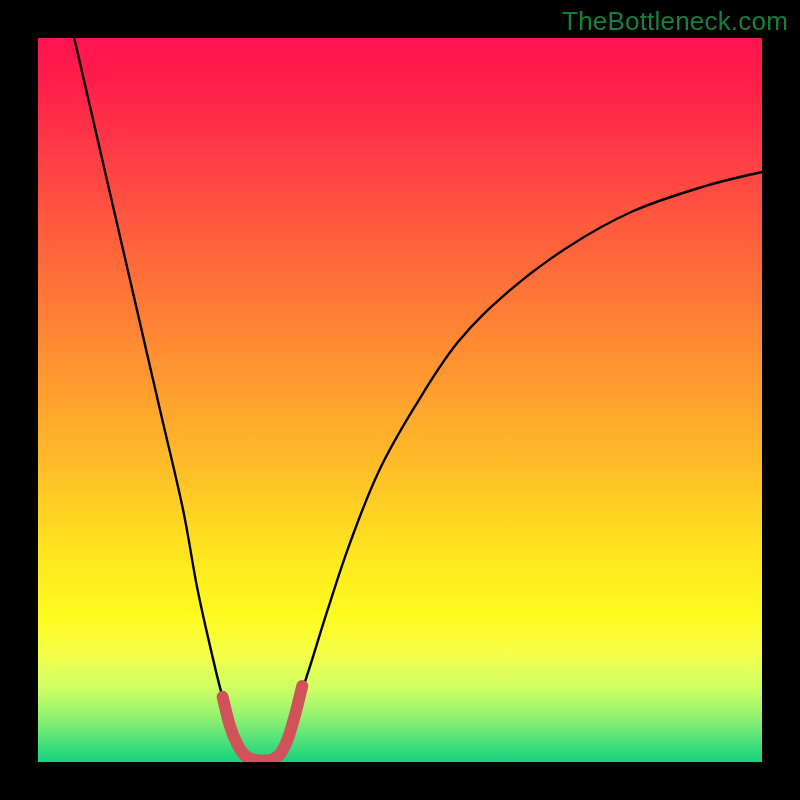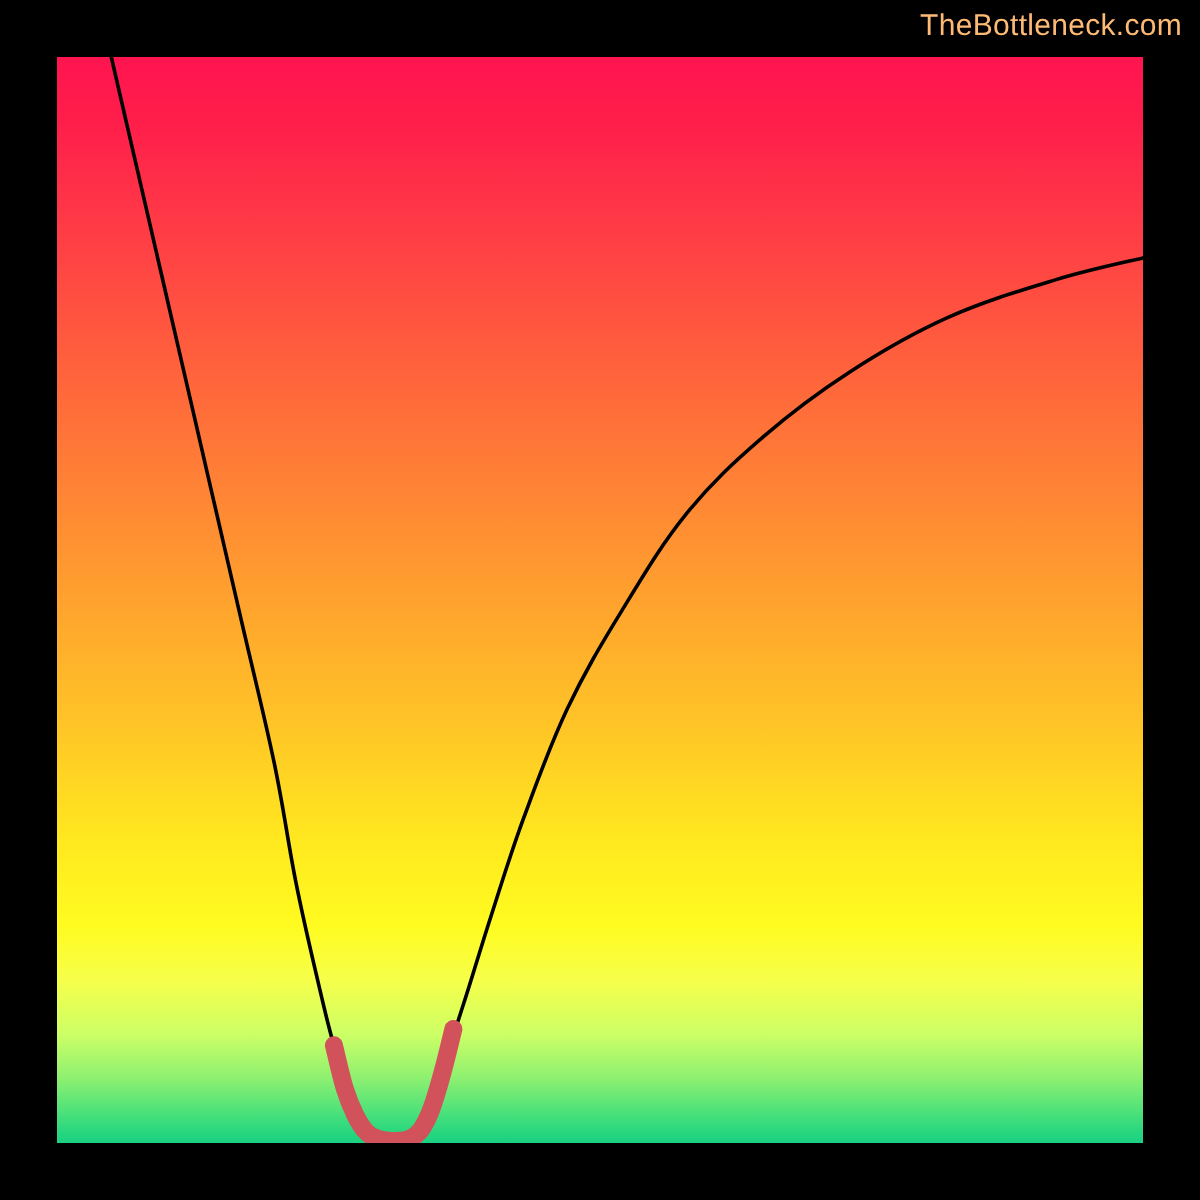--- a/index.html
+++ b/index.html
@@ -42,22 +42,22 @@
       #8ef070 94%,
       #4fe27a 97%,
       #28d77f 99%,
       #1ad082 100%
     );
   }
   .watermark {
     position: absolute;
     top: 6px;
     right: 12px;
-    color: #fdba74;
-    font-size: 20px;
+    color: #15803d;
+    font-size: 26px;
     letter-spacing: 0.2px;
     font-weight: 400;
   }
   svg.curves {
     position: absolute;
     left: 0;
     top: 0;
     width: 724px;
     height: 724px;
   }

